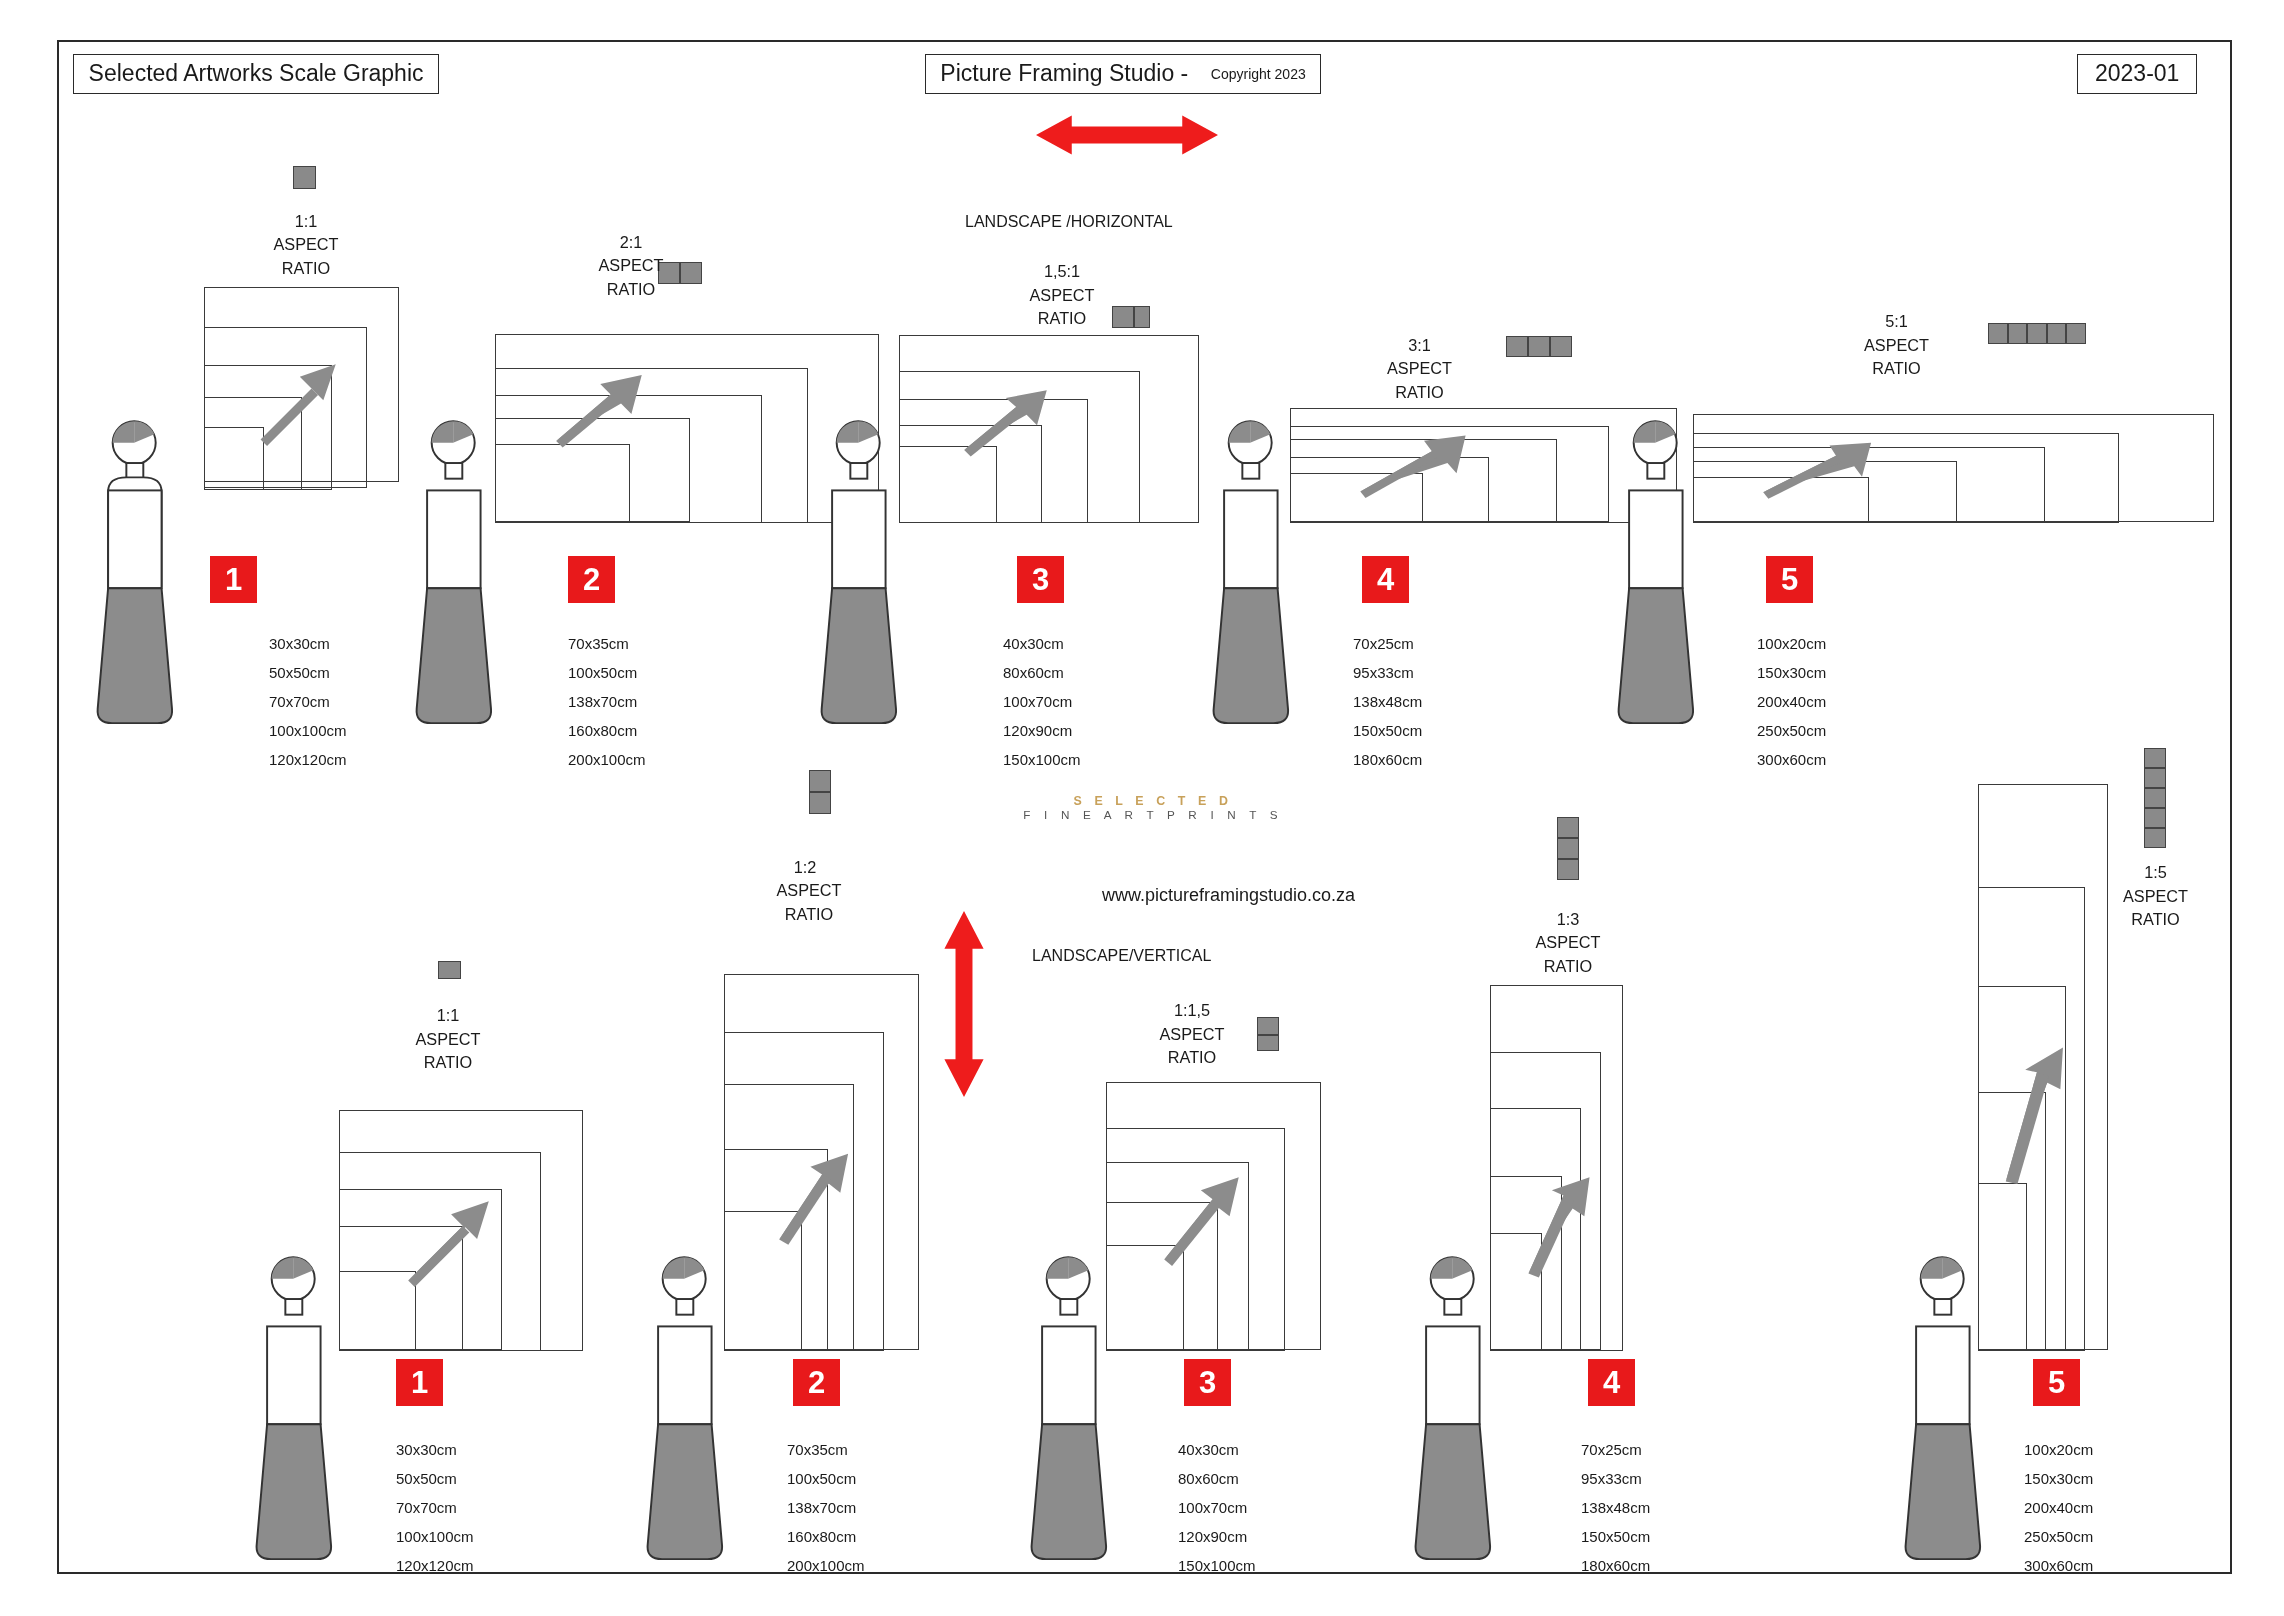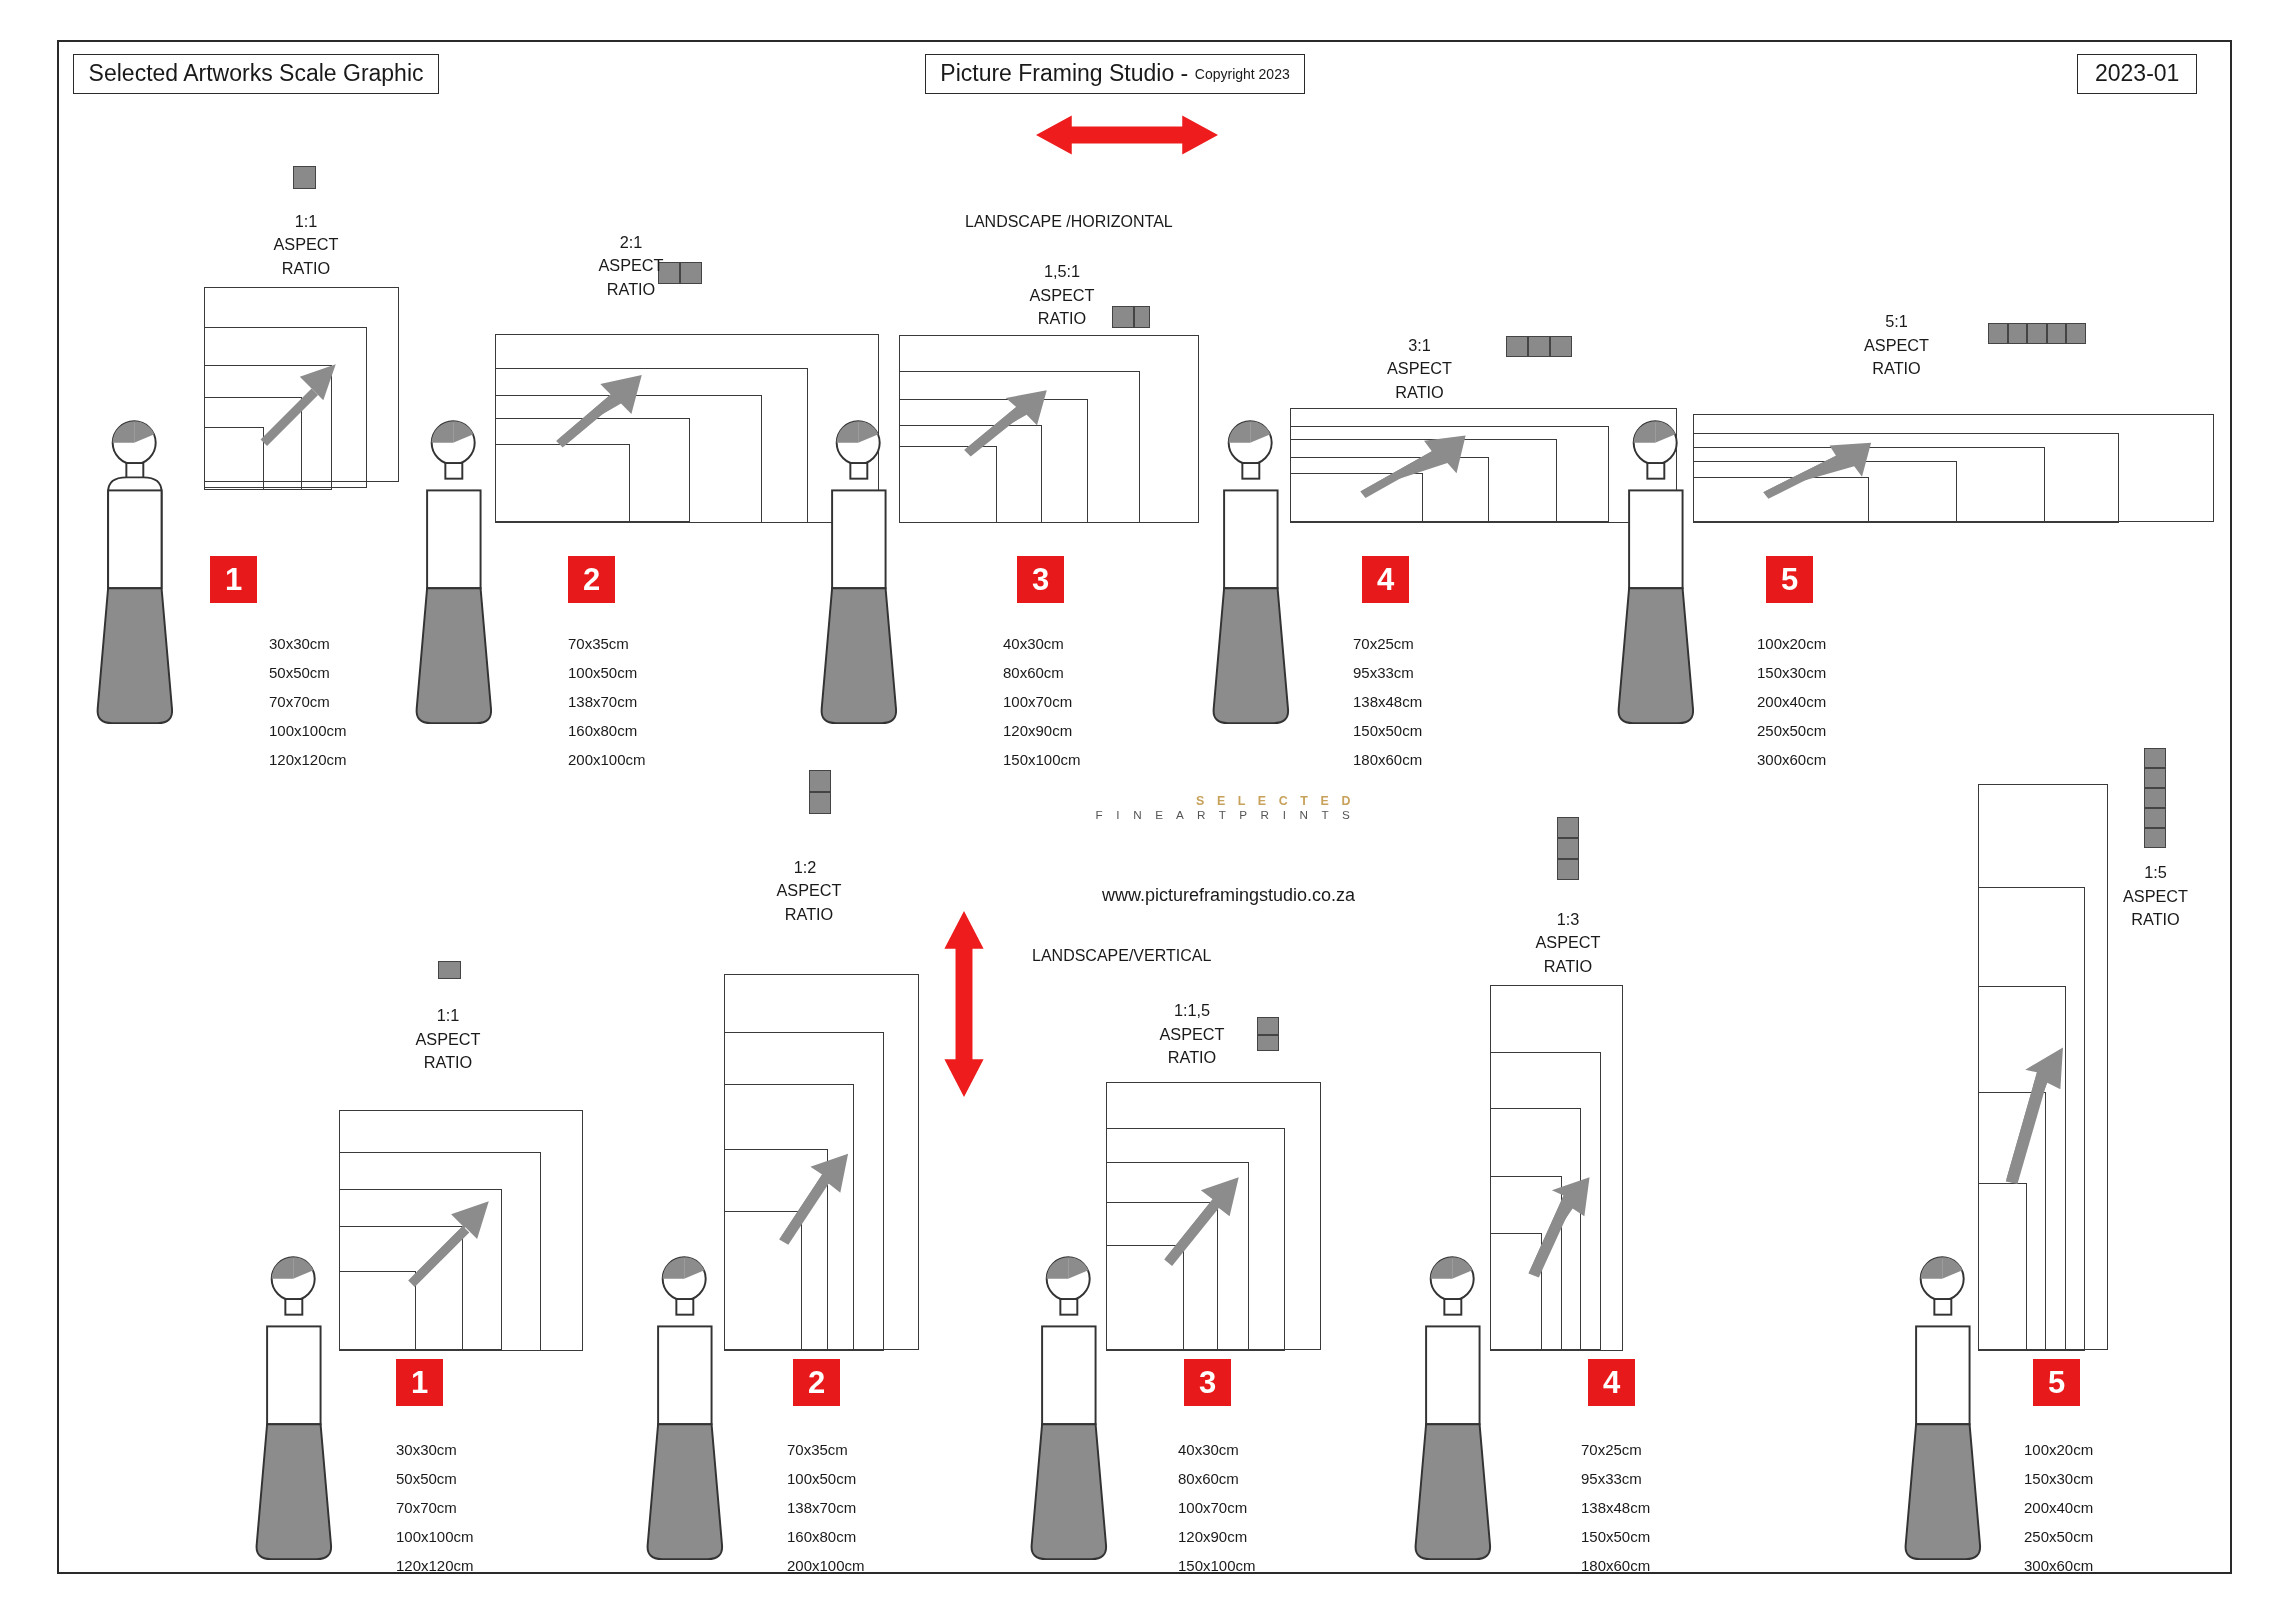--- a/index.html
+++ b/index.html
@@ -16,21 +16,21 @@
     position:absolute; left:57px; top:40px; width:2175px; height:1534px;
     border: 2px solid #2a2a2a; background:#fff;
   }
   
   .hdr-box {
     position:absolute; border:1.3px solid #2a2a2a; background:#fff;
     display:flex; align-items:center; justify-content:center;
     white-space:nowrap;
   }
   #hdr-left  { left:14.3px;  top:11.7px; height:40px; padding:0 14.3px; }
-  #hdr-mid   { left:866px;top:11.7px; height:40px; padding:0 14.3px; }
+  #hdr-mid   { left:866px;top:11.7px; height:40px; padding:0 14.3px;gap:16px; }
   #hdr-right { left:2018px;top:11.7px; height:40px; padding:0 17px; }
   #hdr-left .t  { font-size:23px; }
   #hdr-mid .t   { font-size:23px; }
   #hdr-mid .s   { font-size:14px; margin-left:6.5px; }
   #hdr-right .t { font-size:23px; }
 
   
   .lbl { position:absolute; white-space:nowrap; }
   .ratio-lbl { font-size:16.3px; line-height:23.4px; text-align:center; }
   .dir-lbl { position:absolute; font-size:16px; white-space:nowrap; }
@@ -56,21 +56,21 @@
 
   
   .sw { position:absolute; display:flex; }
   .sw span { display:block; background:#8a8a8a; border:0.7px solid #444; }
   .sw.vert { flex-direction:column; }
 
   
   .redarrow { position:absolute; }
 
   
-  .logo { position:absolute; text-align:right; }
+  .logo { position:absolute; text-align:center; }
   .logo .l1 { font-size:12.4px; letter-spacing:4.6px; color:#c8a15a; font-weight:bold; }
   .logo .l2 { font-size:40px; letter-spacing:0.7px; font-weight:bold; color:#111; line-height:40px; }
   .logo .l3 { font-size:11.7px; letter-spacing:5.2px; color:#555; }
   .website { position:absolute; font-size:18px; white-space:nowrap; }
 </style>
 </head>
 <body>
 
 <div class="sheet">
 

